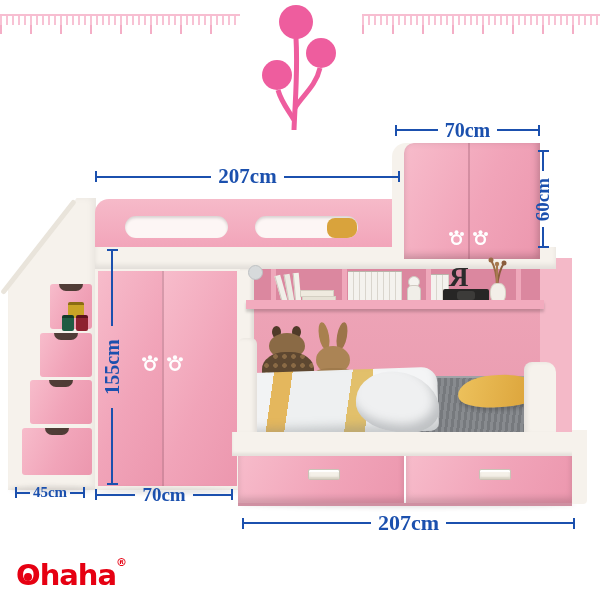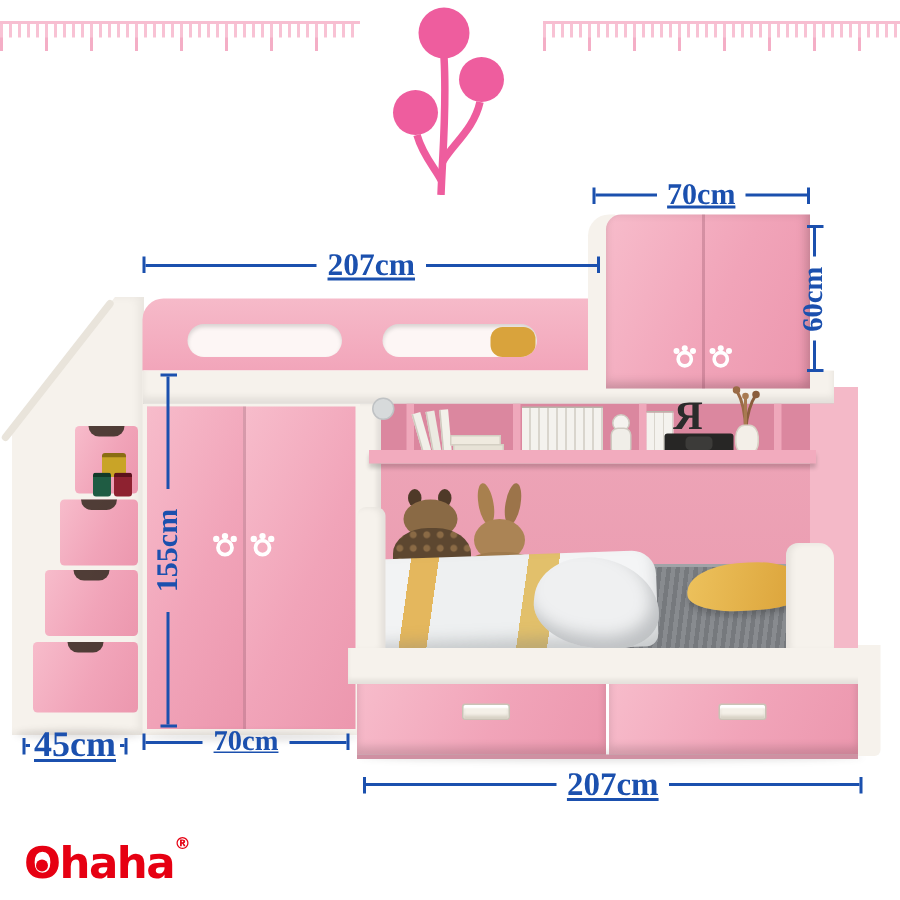--- a/index.html
+++ b/index.html
@@ -11,21 +11,21 @@
   .ruler{position:absolute;top:14px;height:18px;border-top:2px solid #f6b3c9;
     background-image:
       repeating-linear-gradient(90deg,#f7b8cd 0 2px,transparent 2px 6px),
       repeating-linear-gradient(90deg,#f3a0bd 0 2px,transparent 2px 30px);
     background-size:100% 9px,100% 18px;background-repeat:no-repeat;opacity:.85;}
 
   
   .dim-h{position:absolute;display:flex;align-items:center;color:#1b50ae;font-weight:bold;z-index:40;}
   .dim-h .cap{width:2px;height:11px;background:#1b50ae;}
   .dim-h .line{height:2px;background:#1b50ae;flex:1;}
-  .dim-h .lbl{padding:0 7px;white-space:nowrap;line-height:1;text-decoration:underline;}
+  .dim-h .lbl{padding:0 7px;white-space:nowrap;line-height:1;}
   .dim-v{position:absolute;display:flex;flex-direction:column;align-items:center;color:#1b50ae;font-weight:bold;z-index:40;}
   .dim-v .cap{height:2px;width:11px;background:#1b50ae;}
   .dim-v .line{width:2px;background:#1b50ae;flex:1;}
   .dim-v .lblwrap{display:flex;align-items:center;justify-content:center;}
   .dim-v .lbl{transform:rotate(-90deg);white-space:nowrap;line-height:1;}
 
   
   .pink{background:linear-gradient(115deg,#f7bccb 0%,#f1a4b9 55%,#ec97ae 100%);}
   .white-wood{background:#f6f2ec;}
   .paw{display:block;}
@@ -249,21 +249,21 @@
   <div class="dim-v" style="left:100px;top:249px;width:24px;height:236px;font-size:20px;">
     <span class="cap"></span>
       <span class="line"></span>
     <span class="lblwrap" style="height:82px;">
         <span class="lbl">155cm</span>
       </span>
     <span class="line"></span>
       <span class="cap"></span>
   </div>
 
-  <div class="dim-h" style="left:15px;top:485px;width:70px;font-size:24px;">
+  <div class="dim-h" style="left:15px;top:485px;width:70px;font-size:15px;">
     <span class="cap"></span>
       <span class="line"></span>
     <span class="lbl" style="padding:0 3px;">45cm</span>
     <span class="line"></span>
       <span class="cap"></span>
   </div>
 
   <div class="dim-h" style="left:95px;top:485px;width:138px;font-size:19px;">
     <span class="cap"></span>
       <span class="line"></span>

